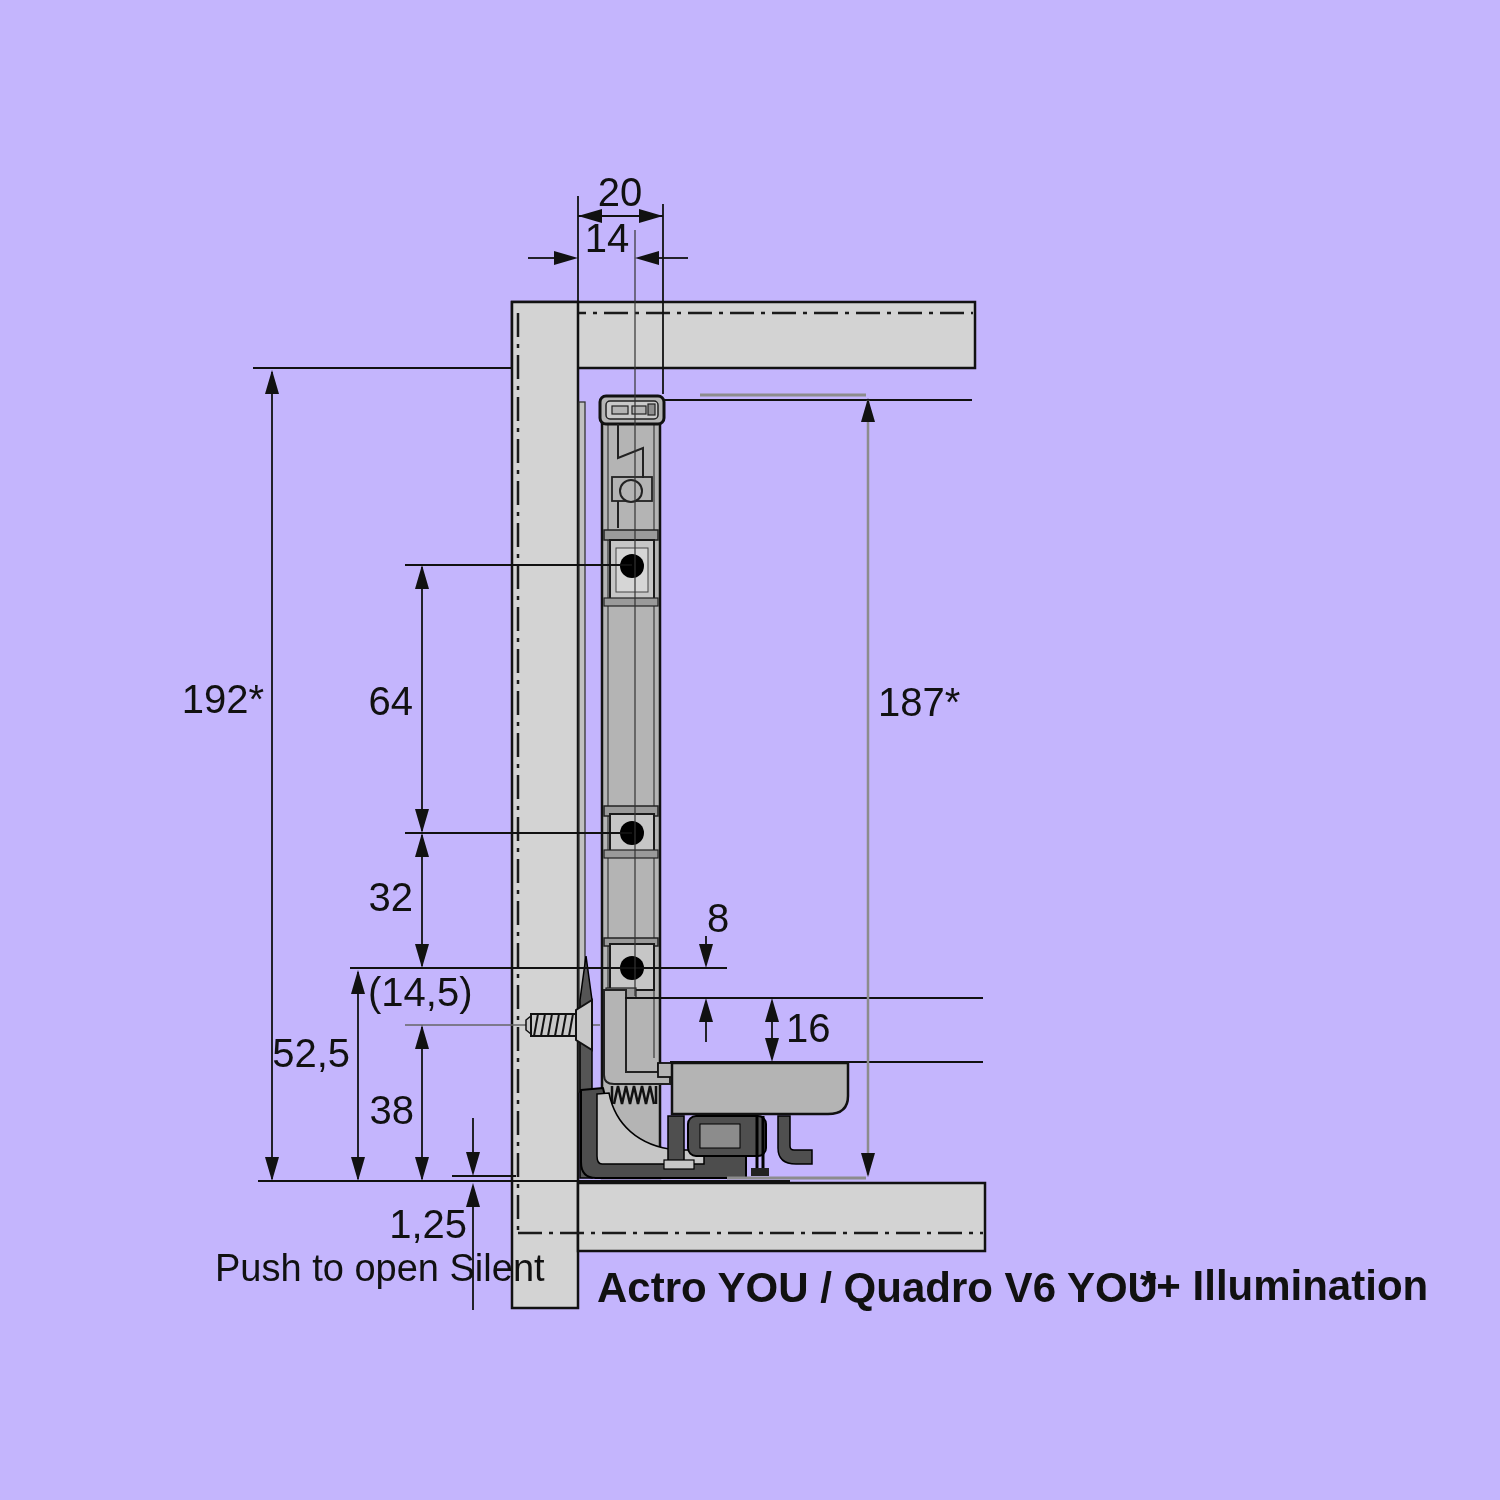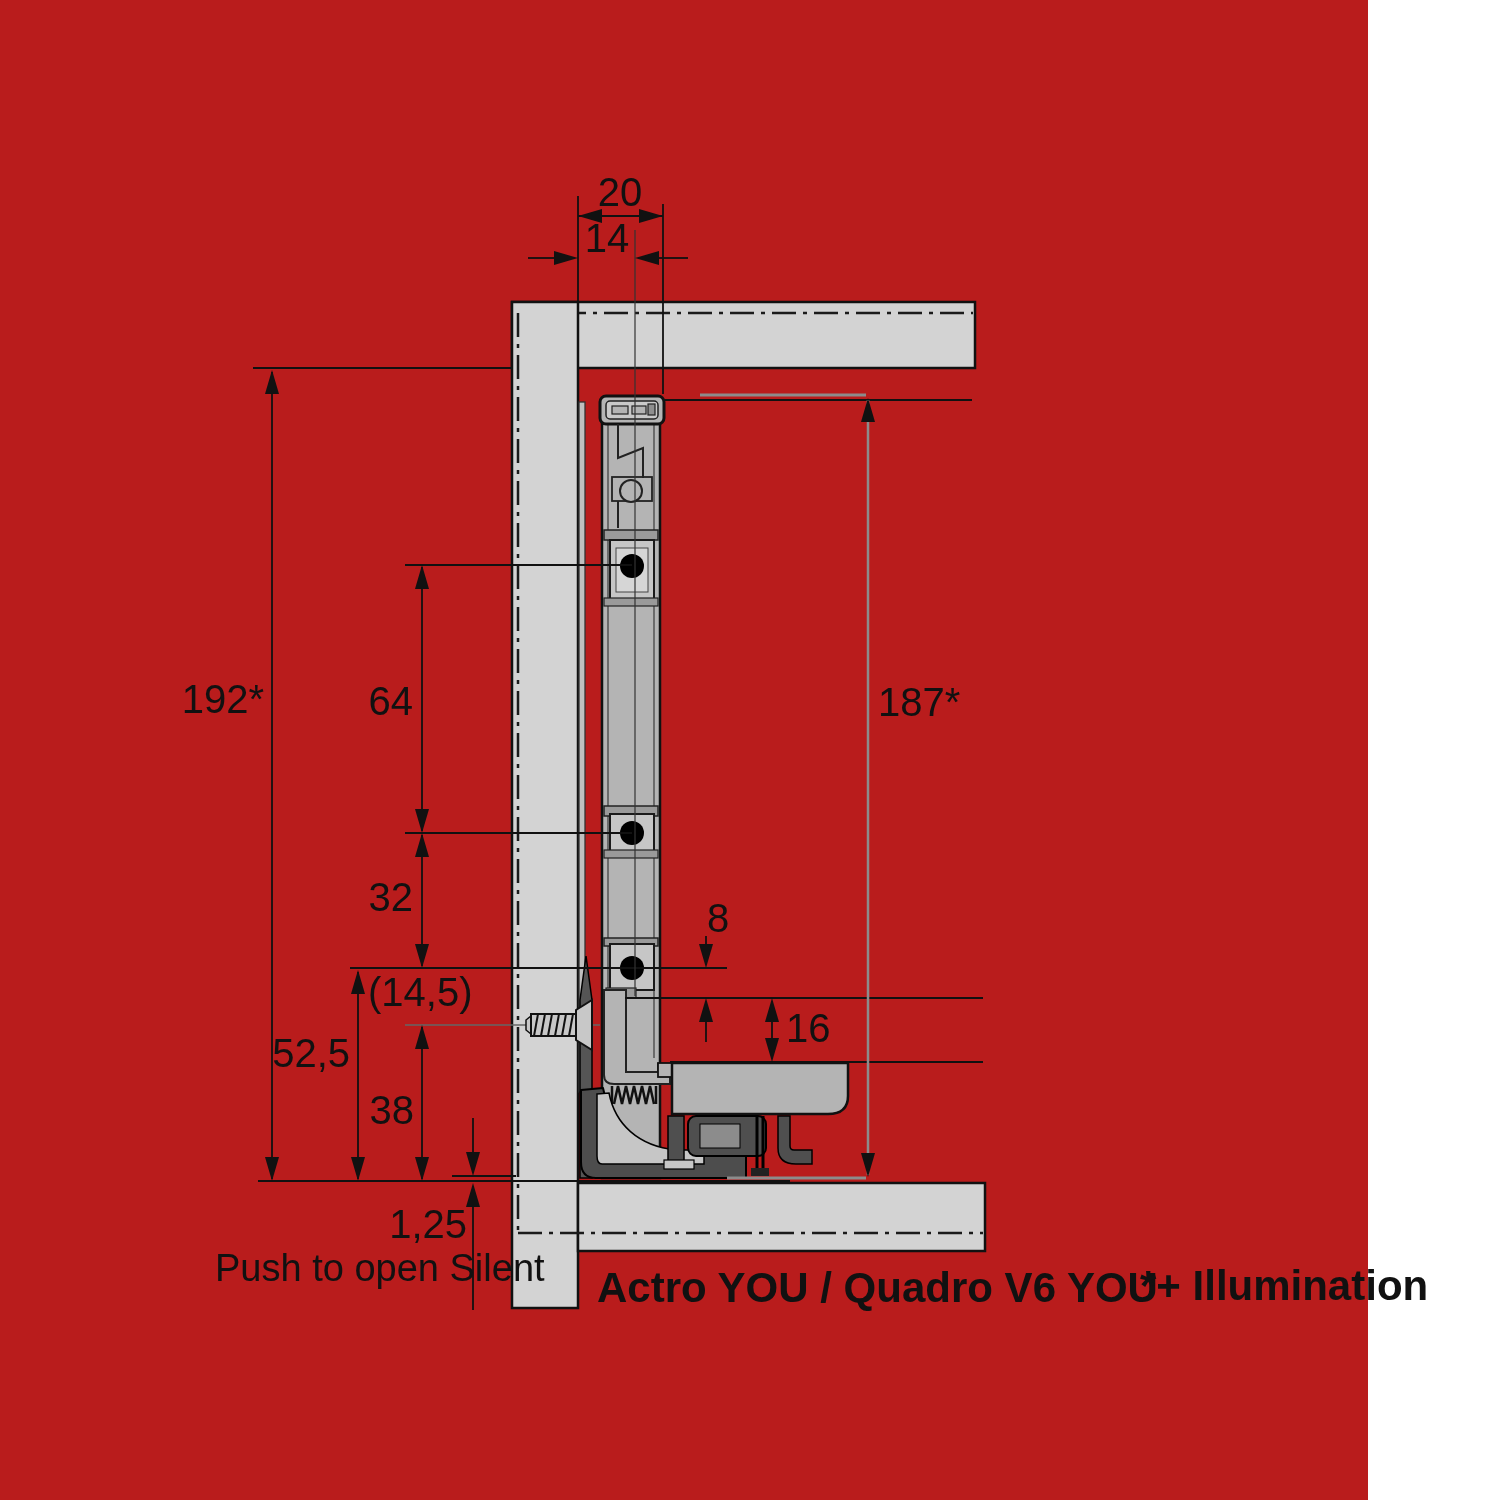--- a/index.html
+++ b/index.html
@@ -1,16 +1,16 @@
 <!DOCTYPE html>
 <html><head>
 <meta charset="utf-8">
 <style>
   html,body{margin:0;padding:0;background:#fff;}
-  .stage{width:1368px;height:1500px;position:relative;background:#b91c1c;text-align:right;}
+  .stage{width:1500px;height:1500px;position:relative;background:#c4b5fd;text-align:right;}
   svg{display:block;}
   text{font-family:"Liberation Sans",sans-serif;fill:#111;}
   .dim{font-size:40px;}
   .lbl{font-size:38px;}
   .lbl-bold{font-size:42px;font-weight:bold;}
 </style>
 </head>
 <body>
 
 <div class="stage">

